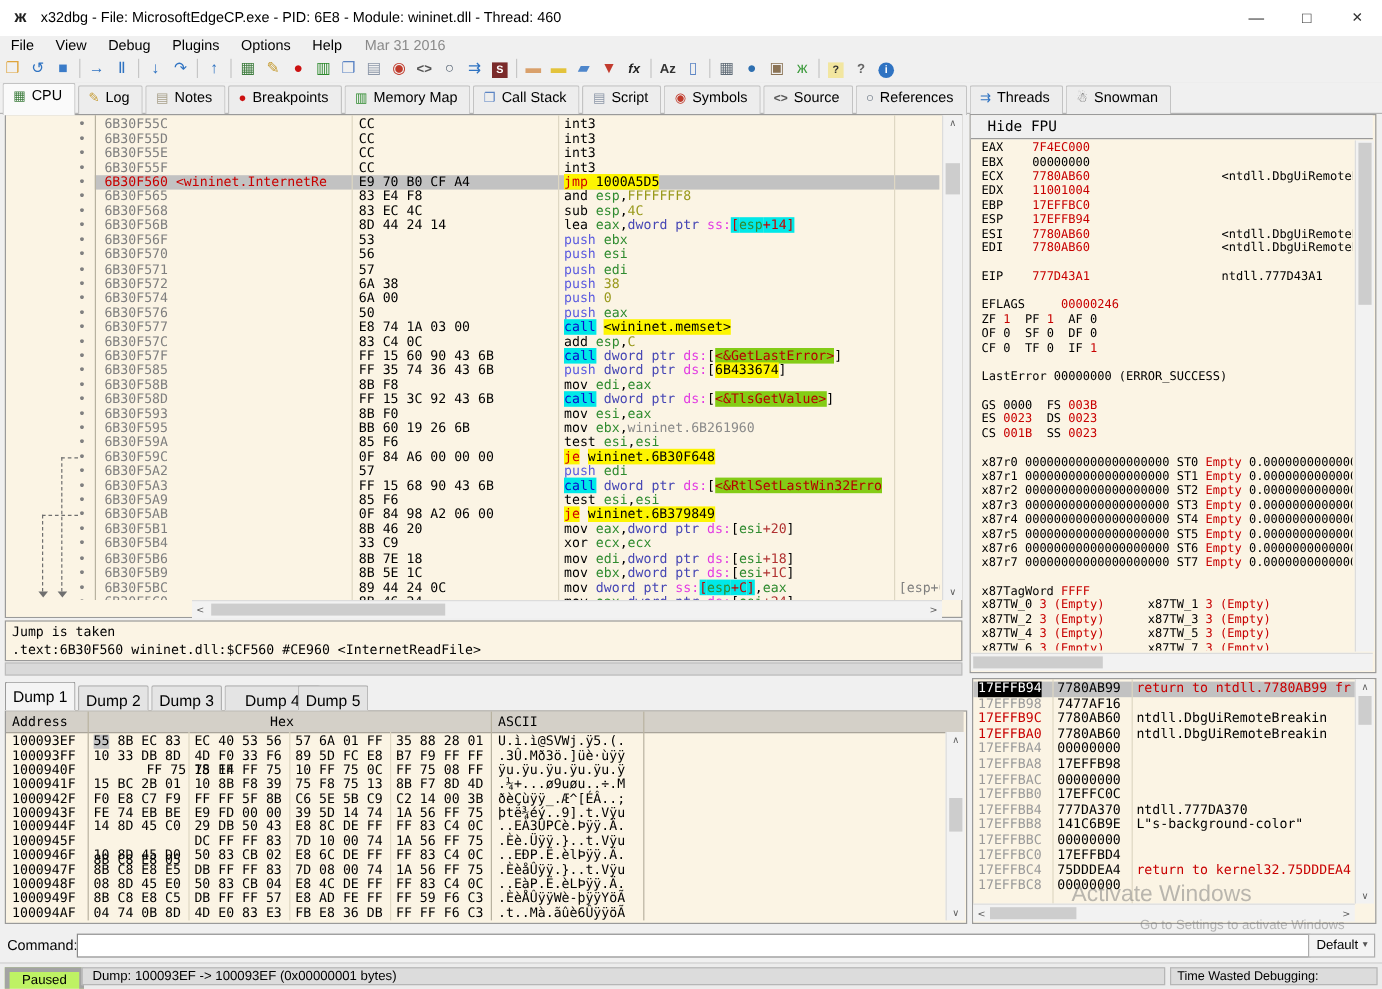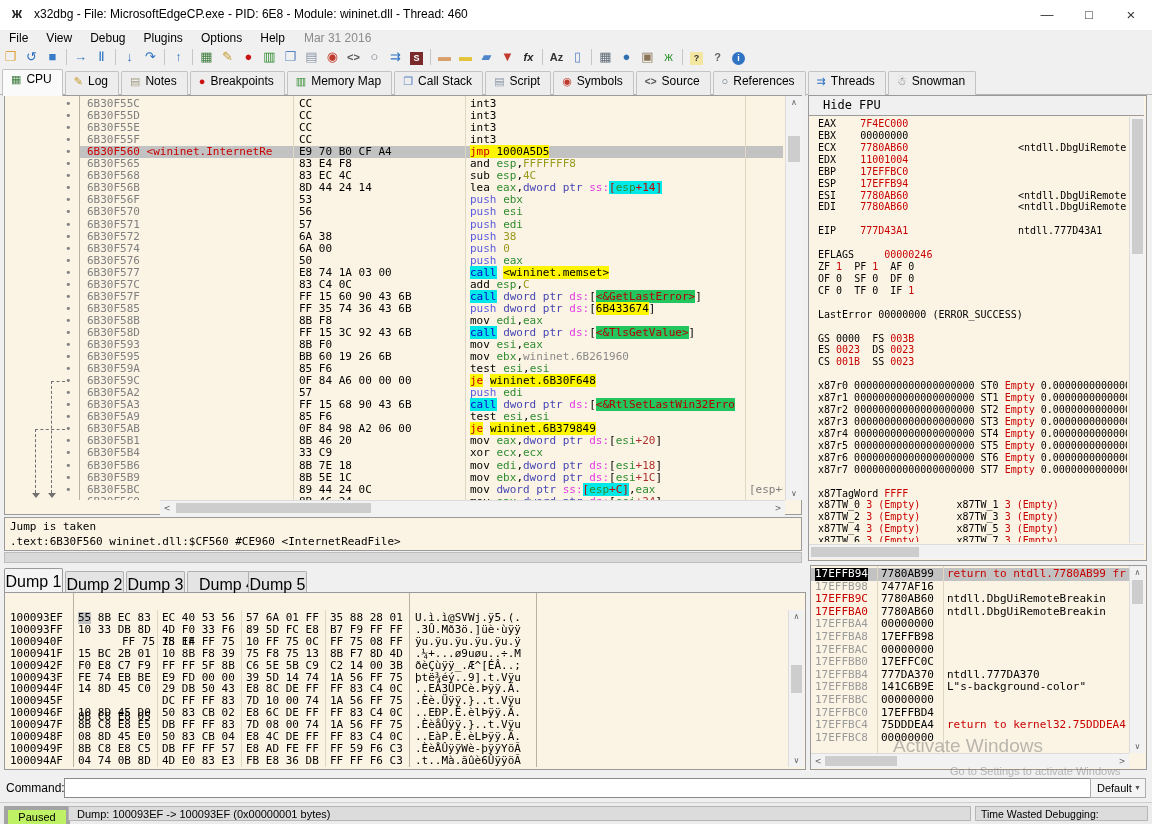--- a/index.html
+++ b/index.html
@@ -55,21 +55,21 @@
   #splitbar{left:4px;top:552px;width:796px;height:9px;background:#d9d9d9;border:1px solid #bdbdbd}
   
   #regs{left:808px;top:95px;width:337px;height:464px}
   #regs-header{left:0;top:0;width:335px;height:20px;background:#f0f0f0;border-bottom:1px solid #9a9a9a;
                font-size:12px;padding:2px 0 0 14px;box-sizing:border-box}
   #reg-lines{left:0;top:22px;width:318px;height:424px;overflow:hidden}
   .rline{position:absolute;left:9px;height:12px;line-height:12px;font-size:10px}
   .rcmt{position:absolute;left:200px}
   
   .dumptab{position:absolute;height:21px;top:571px;background:#e4e4e4;border:1px solid #b0b0b0;border-bottom:none;
-           font-size:16px;text-align:center;padding-top:4px;box-sizing:border-box;border-radius:2px 2px 0 0}
+           font-size:13px;text-align:center;padding-top:4px;box-sizing:border-box;border-radius:2px 2px 0 0}
   .dumptab.active{top:568px;height:24px;background:#f4f4f4;border-color:#9a9a9a;z-index:2}
   #dump{left:4px;top:592px;width:800px;height:176px}
   #dump-header{left:0;top:0;width:798px;height:17px;background:#d4d0c8;border-bottom:1px solid #a9a49a;font-size:11px}
   #dump-header span{position:absolute;top:2px}
   #dump-rows{left:0;top:19px;width:782px;height:155px;overflow:hidden}
   .duml{position:absolute;height:12px;line-height:12px;font-size:11px}
   .da{position:absolute;left:5px}
   .dg{position:absolute}
   .dascii{position:absolute;left:410px}
   .selbyte{background:#c2c2c2}
@@ -83,21 +83,21 @@
   .sc{position:absolute;left:136px}
   .c-k{color:#000}.c-r{color:#c80000}.c-g{color:#9a9a9a}
   .c-sel{background:#000;color:#fff}
   
   .t-k{color:#000}.t-g{color:#8a8a8a}.t-r2{color:#b03030}
   .t-num{color:#99991c}.t-reg{color:#2f8b2f}.t-push{color:#5a5adf}.t-dp{color:#4646b4}
   .t-seg{color:#e23be2}
   .t-call{color:#0a0acd;background:#00e8e8}
   .t-jcc{color:#d00000;background:#fdf501}
   .t-hly{color:#000;background:#fdf501}
-  .t-hlyr{color:#b40000;background:#22c55e}
+  .t-hlyr{color:#b40000;background:#84cc16}
   .t-cy{color:#c80000;background:#00e8e8}
   .t-cyreg{color:#2f8b2f;background:#00e8e8}
   
   #cmdbar{left:0;top:776px;width:1152px;height:26px;background:#f0f0f0}
   #cmd-label{left:6px;top:5px;font-size:12px}
   #cmd-input{left:64px;top:2px;width:1020px;height:18px;background:#fff;border:1px solid #8a8a8a;font-size:12px;padding:0 3px}
   #cmd-profile{left:1090px;top:2px;width:56px;height:20px;background:#f4f4f4;border:1px solid #adadad;
                font-size:11px;padding:3px 0 0 6px;box-sizing:border-box}
   #cmd-profile .dd{position:absolute;right:4px;top:5px;font-size:7px;color:#555}
   #statusbar{left:0;top:802px;width:1152px;height:22px;background:#ececec;border-top:1px solid #cfcfcf}
@@ -241,20 +241,25 @@
     <div class="sbthumb" style="left:2px;top:2px;width:11px;height:135px"></div>
   </div>
   <div class="abs sbh" style="left:0;top:448px;width:335px;height:14px">
     <div class="sbthumb" style="left:2px;top:2px;width:108px;height:10px"></div>
   </div>
 </div>
 
 <div id="dumptabs"></div>
 
 <div class="abs panel" id="dump">
+  <div class="abs" id="dump-header">
+    <span class="mono" style="left:5px">Address</span>
+    <span class="mono" style="left:220px">Hex</span>
+    <span class="mono" style="left:410px">ASCII</span>
+  </div>
   <div class="abs" id="dump-rows">
       <div class="duml mono" style="top: 0px; left: 0px; width: 782px;"><span class="da">100093EF</span><span class="dg" style="left: 73px;"><span class="selbyte">55</span><span> 8B EC 83</span></span><span class="dg" style="left: 157px;">EC 40 53 56</span><span class="dg" style="left: 241px;">57 6A 01 FF</span><span class="dg" style="left: 325px;">35 88 28 01</span><span class="dascii">U.ì.ì@SVWj.ÿ5.(.</span></div>
       <div class="duml mono" style="top: 11.9px; left: 0px; width: 782px;"><span class="da">100093FF</span><span class="dg" style="left: 73px;">10 33 DB 8D</span><span class="dg" style="left: 157px;">4D F0 33 F6</span><span class="dg" style="left: 241px;">89 5D FC E8</span><span class="dg" style="left: 325px;">B7 F9 FF FF</span><span class="dascii">.3Û.Mð3ö.]üè·ùÿÿ</span></div>
       <div class="duml mono" style="top: 23.8px; left: 0px; width: 782px;"><span class="da">1000940F</span><span class="dg" style="left: 73px; margin-left: 44px;">FF 75 18 FF</span><span class="dg" style="left: 157px;">75 14 FF 75</span><span class="dg" style="left: 241px;">10 FF 75 0C</span><span class="dg" style="left: 325px;">FF 75 08 FF</span><span class="dascii">ÿu.ÿu.ÿu.ÿu.ÿu.ÿ</span></div>
       <div class="duml mono" style="top: 35.7px; left: 0px; width: 782px;"><span class="da">1000941F</span><span class="dg" style="left: 73px;">15 BC 2B 01</span><span class="dg" style="left: 157px;">10 8B F8 39</span><span class="dg" style="left: 241px;">75 F8 75 13</span><span class="dg" style="left: 325px;">8B F7 8D 4D</span><span class="dascii">.¼+...ø9uøu..÷.M</span></div>
       <div class="duml mono" style="top: 47.6px; left: 0px; width: 782px;"><span class="da">1000942F</span><span class="dg" style="left: 73px;">F0 E8 C7 F9</span><span class="dg" style="left: 157px;">FF FF 5F 8B</span><span class="dg" style="left: 241px;">C6 5E 5B C9</span><span class="dg" style="left: 325px;">C2 14 00 3B</span><span class="dascii">ðèÇùÿÿ_.Æ^[ÉÂ..;</span></div>
       <div class="duml mono" style="top: 59.5px; left: 0px; width: 782px;"><span class="da">1000943F</span><span class="dg" style="left: 73px;">FE 74 EB BE</span><span class="dg" style="left: 157px;">E9 FD 00 00</span><span class="dg" style="left: 241px;">39 5D 14 74</span><span class="dg" style="left: 325px;">1A 56 FF 75</span><span class="dascii">þtë¾éý..9].t.Vÿu</span></div>
       <div class="duml mono" style="top: 71.4px; left: 0px; width: 782px;"><span class="da">1000944F</span><span class="dg" style="left: 73px;">14 8D 45 C0</span><span class="dg" style="left: 157px;">29 DB 50 43</span><span class="dg" style="left: 241px;">E8 8C DE FF</span><span class="dg" style="left: 325px;">FF 83 C4 0C</span><span class="dascii">..EÀ3ÛPCè.Þÿÿ.Ä.</span></div>
       <div class="duml mono" style="top: 83.3px; left: 0px; width: 782px;"><span class="da">1000945F</span><span class="dg" style="left: 73px; margin-top: 16px;">8B C8 E8 05</span><span class="dg" style="left: 157px;">DC FF FF 83</span><span class="dg" style="left: 241px;">7D 10 00 74</span><span class="dg" style="left: 325px;">1A 56 FF 75</span><span class="dascii">.Èè.Üÿÿ.}..t.Vÿu</span></div>
       <div class="duml mono" style="top: 95.2px; left: 0px; width: 782px;"><span class="da">1000946F</span><span class="dg" style="left: 73px;">10 8D 45 D0</span><span class="dg" style="left: 157px;">50 83 CB 02</span><span class="dg" style="left: 241px;">E8 6C DE FF</span><span class="dg" style="left: 325px;">FF 83 C4 0C</span><span class="dascii">..EÐP.Ë.èlÞÿÿ.Ä.</span></div>

